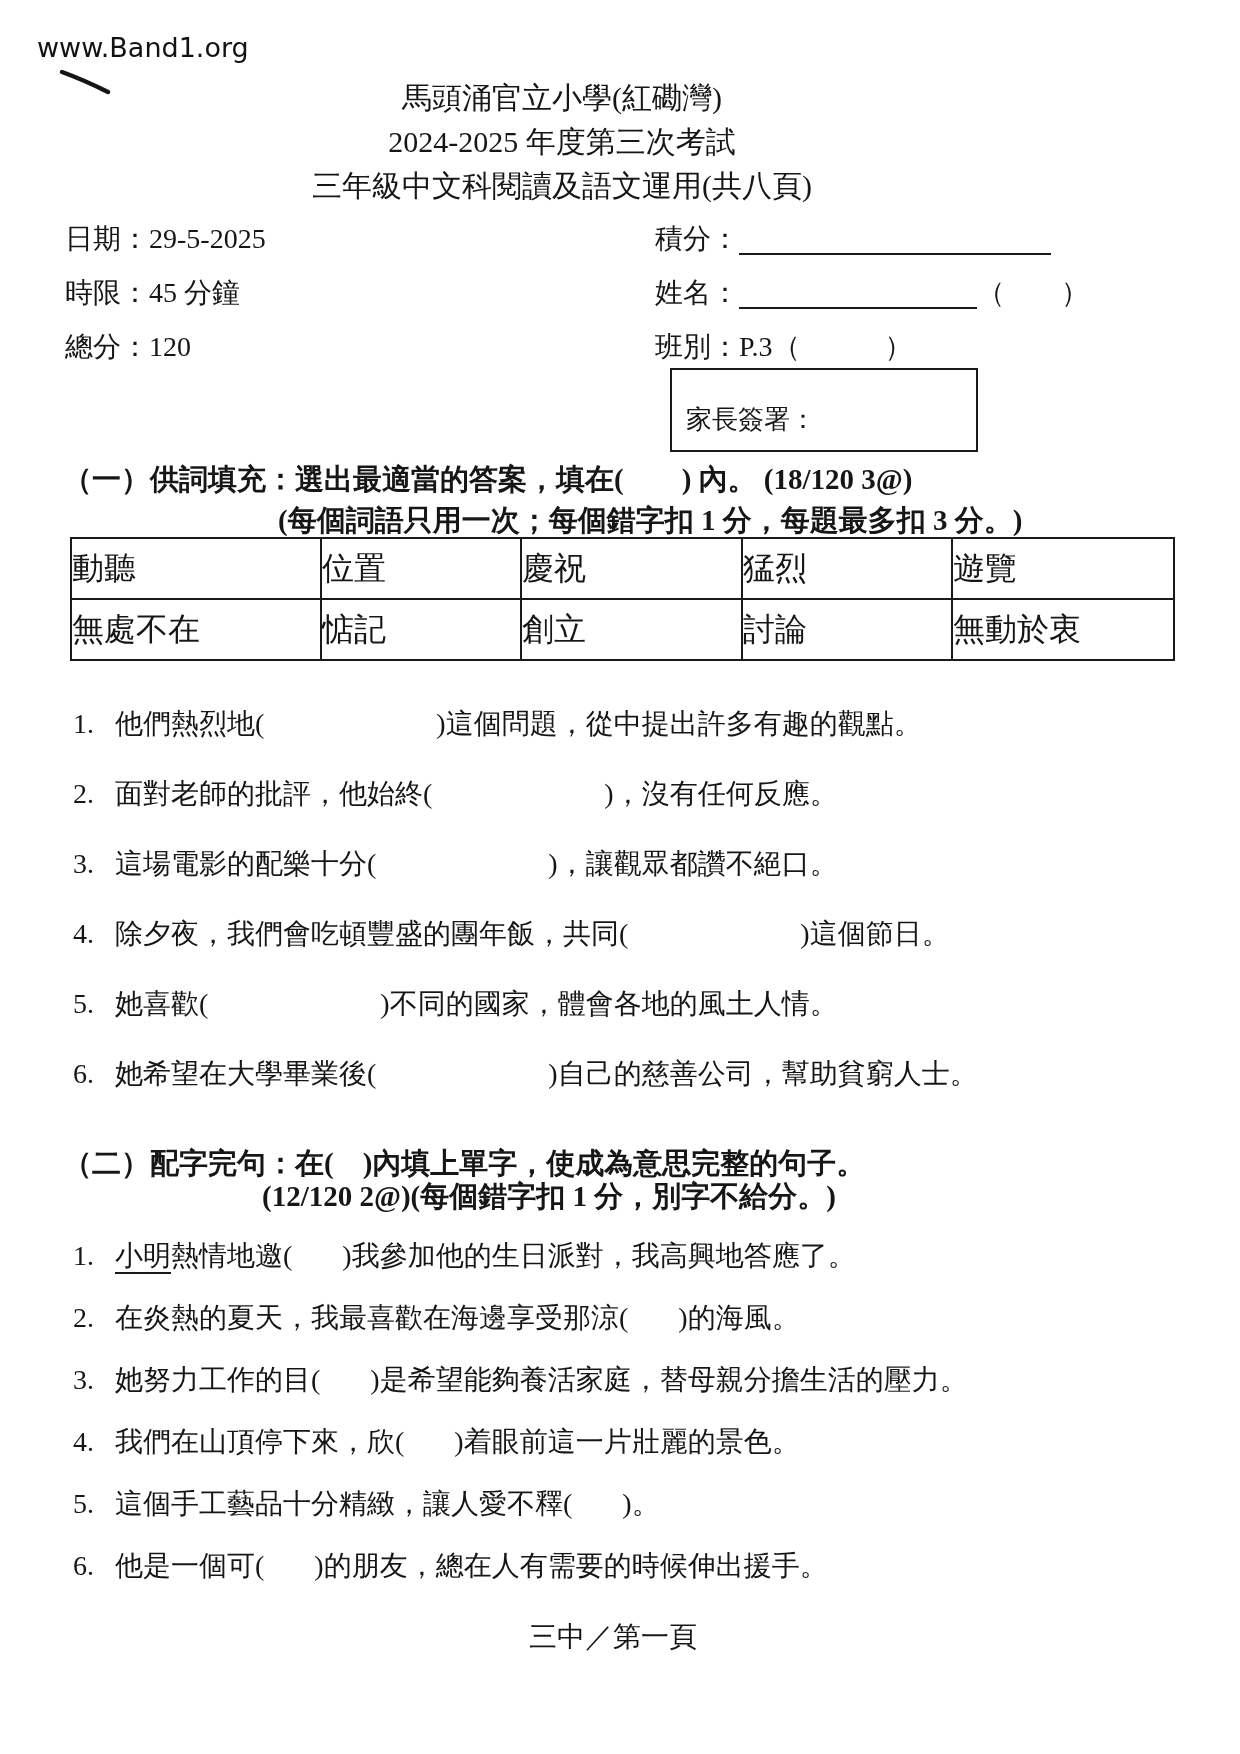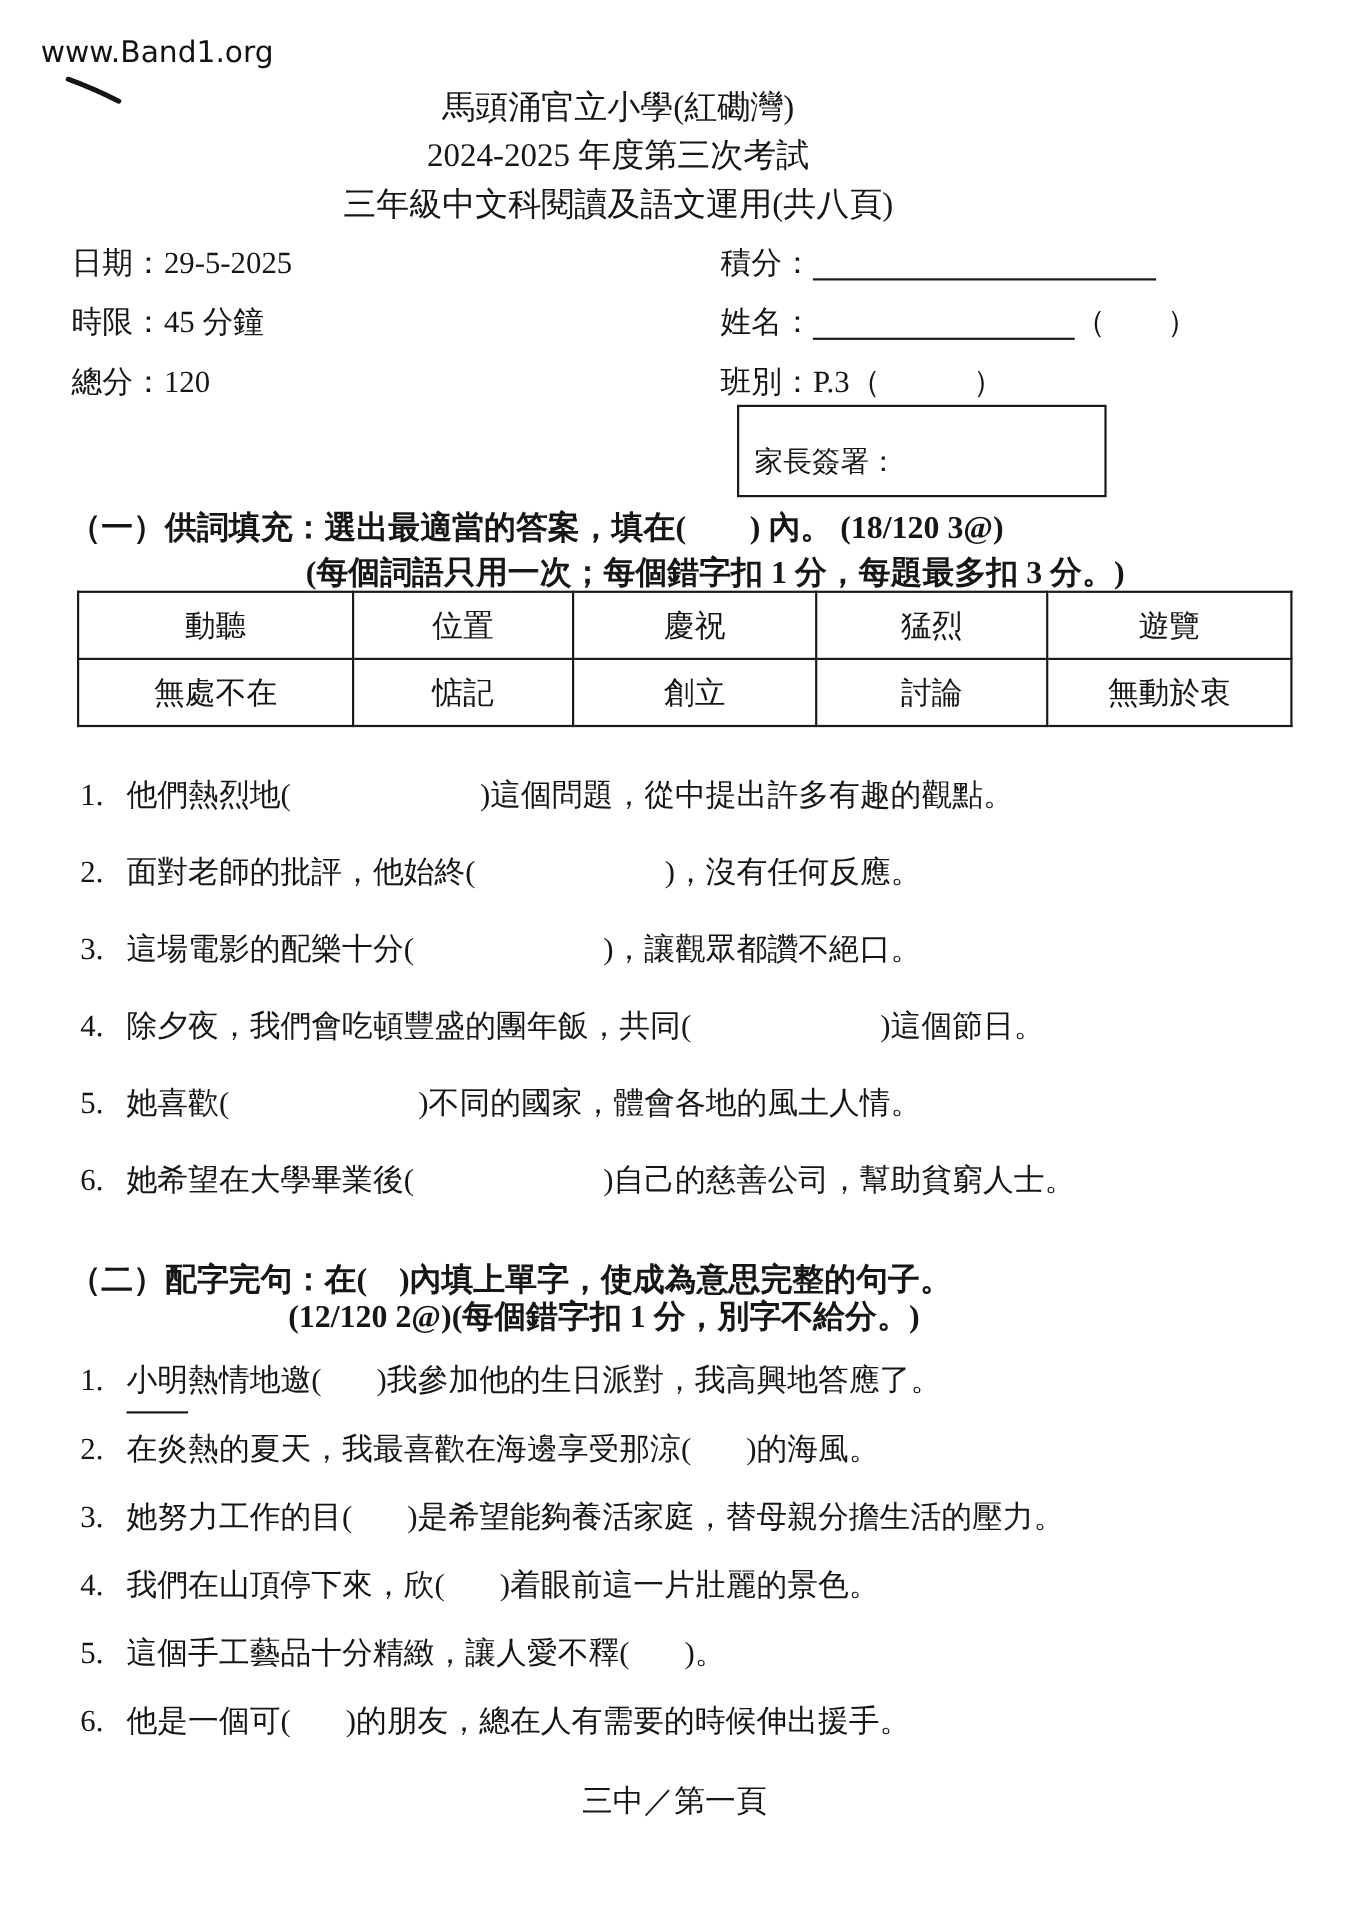--- a/index.html
+++ b/index.html
@@ -15,38 +15,38 @@
   
   .pen-stroke{left:52px;top:60px;width:80px;height:44px;}
   
   .title-block{left:0;top:76px;width:1124px;text-align:center;font-size:30px;line-height:44px;font-weight:500;}
   
   .info-row{font-size:28px;white-space:nowrap;}
   .fill-line{display:inline-block;border-bottom:2.5px solid #1a1a1a;transform:translateY(7px);}
   .fill-score{width:312px;}
   .fill-name{width:238px;}
   
-  .parent-box{left:670px;top:368px;width:336px;height:84px;border:2.5px solid #1a1a1a;box-sizing:border-box;}
+  .parent-box{left:670px;top:368px;width:308px;height:84px;border:2.5px solid #1a1a1a;box-sizing:border-box;}
   .parent-box span{position:absolute;left:14px;top:32px;font-size:26px;}
   
   .sec-heading{font-size:29px;font-weight:bold;white-space:nowrap;}
   
   .word-bank{left:70px;top:537px;width:1103px;border-collapse:collapse;table-layout:fixed;}
-  .word-bank td{border:2.5px solid #1a1a1a;height:59px;text-align:center;font-size:28px;padding:0;}
+  .word-bank td{border:2.5px solid #1a1a1a;height:59px;font-size:32px;padding:0;}
   
   .q-list{list-style:none;margin:0;padding:0;width:1150px;}
   .q{display:flex;font-size:28px;line-height:33px;}
   .s1 .q{margin-bottom:37px;}
   .s2 .q{margin-bottom:29px;}
   .q-num{flex:0 0 42px;}
   .q-text{white-space:nowrap;}
   .gap{display:inline-block;}
   .gap-l{width:172px;}
   .gap-s{width:50px;}
-  .u-word{border-bottom:2.5px solid #1a1a1a;padding-bottom:12px;}
+  .u-word{border-bottom:2.5px solid #1a1a1a;padding-bottom:1px;}
   
   .footer{left:0;top:1618px;width:1130px;text-align:center;font-size:28px;padding-left:48px;}
 </style>
 </head>
 <body>
 
 <div class="abs watermark">www.Band1.org</div>
 
 <svg class="abs pen-stroke" viewBox="0 0 80 44">
   <path d="M10 12 Q32 20 56 32" stroke="#151515" stroke-width="4.5" fill="none" stroke-linecap="round"></path>

